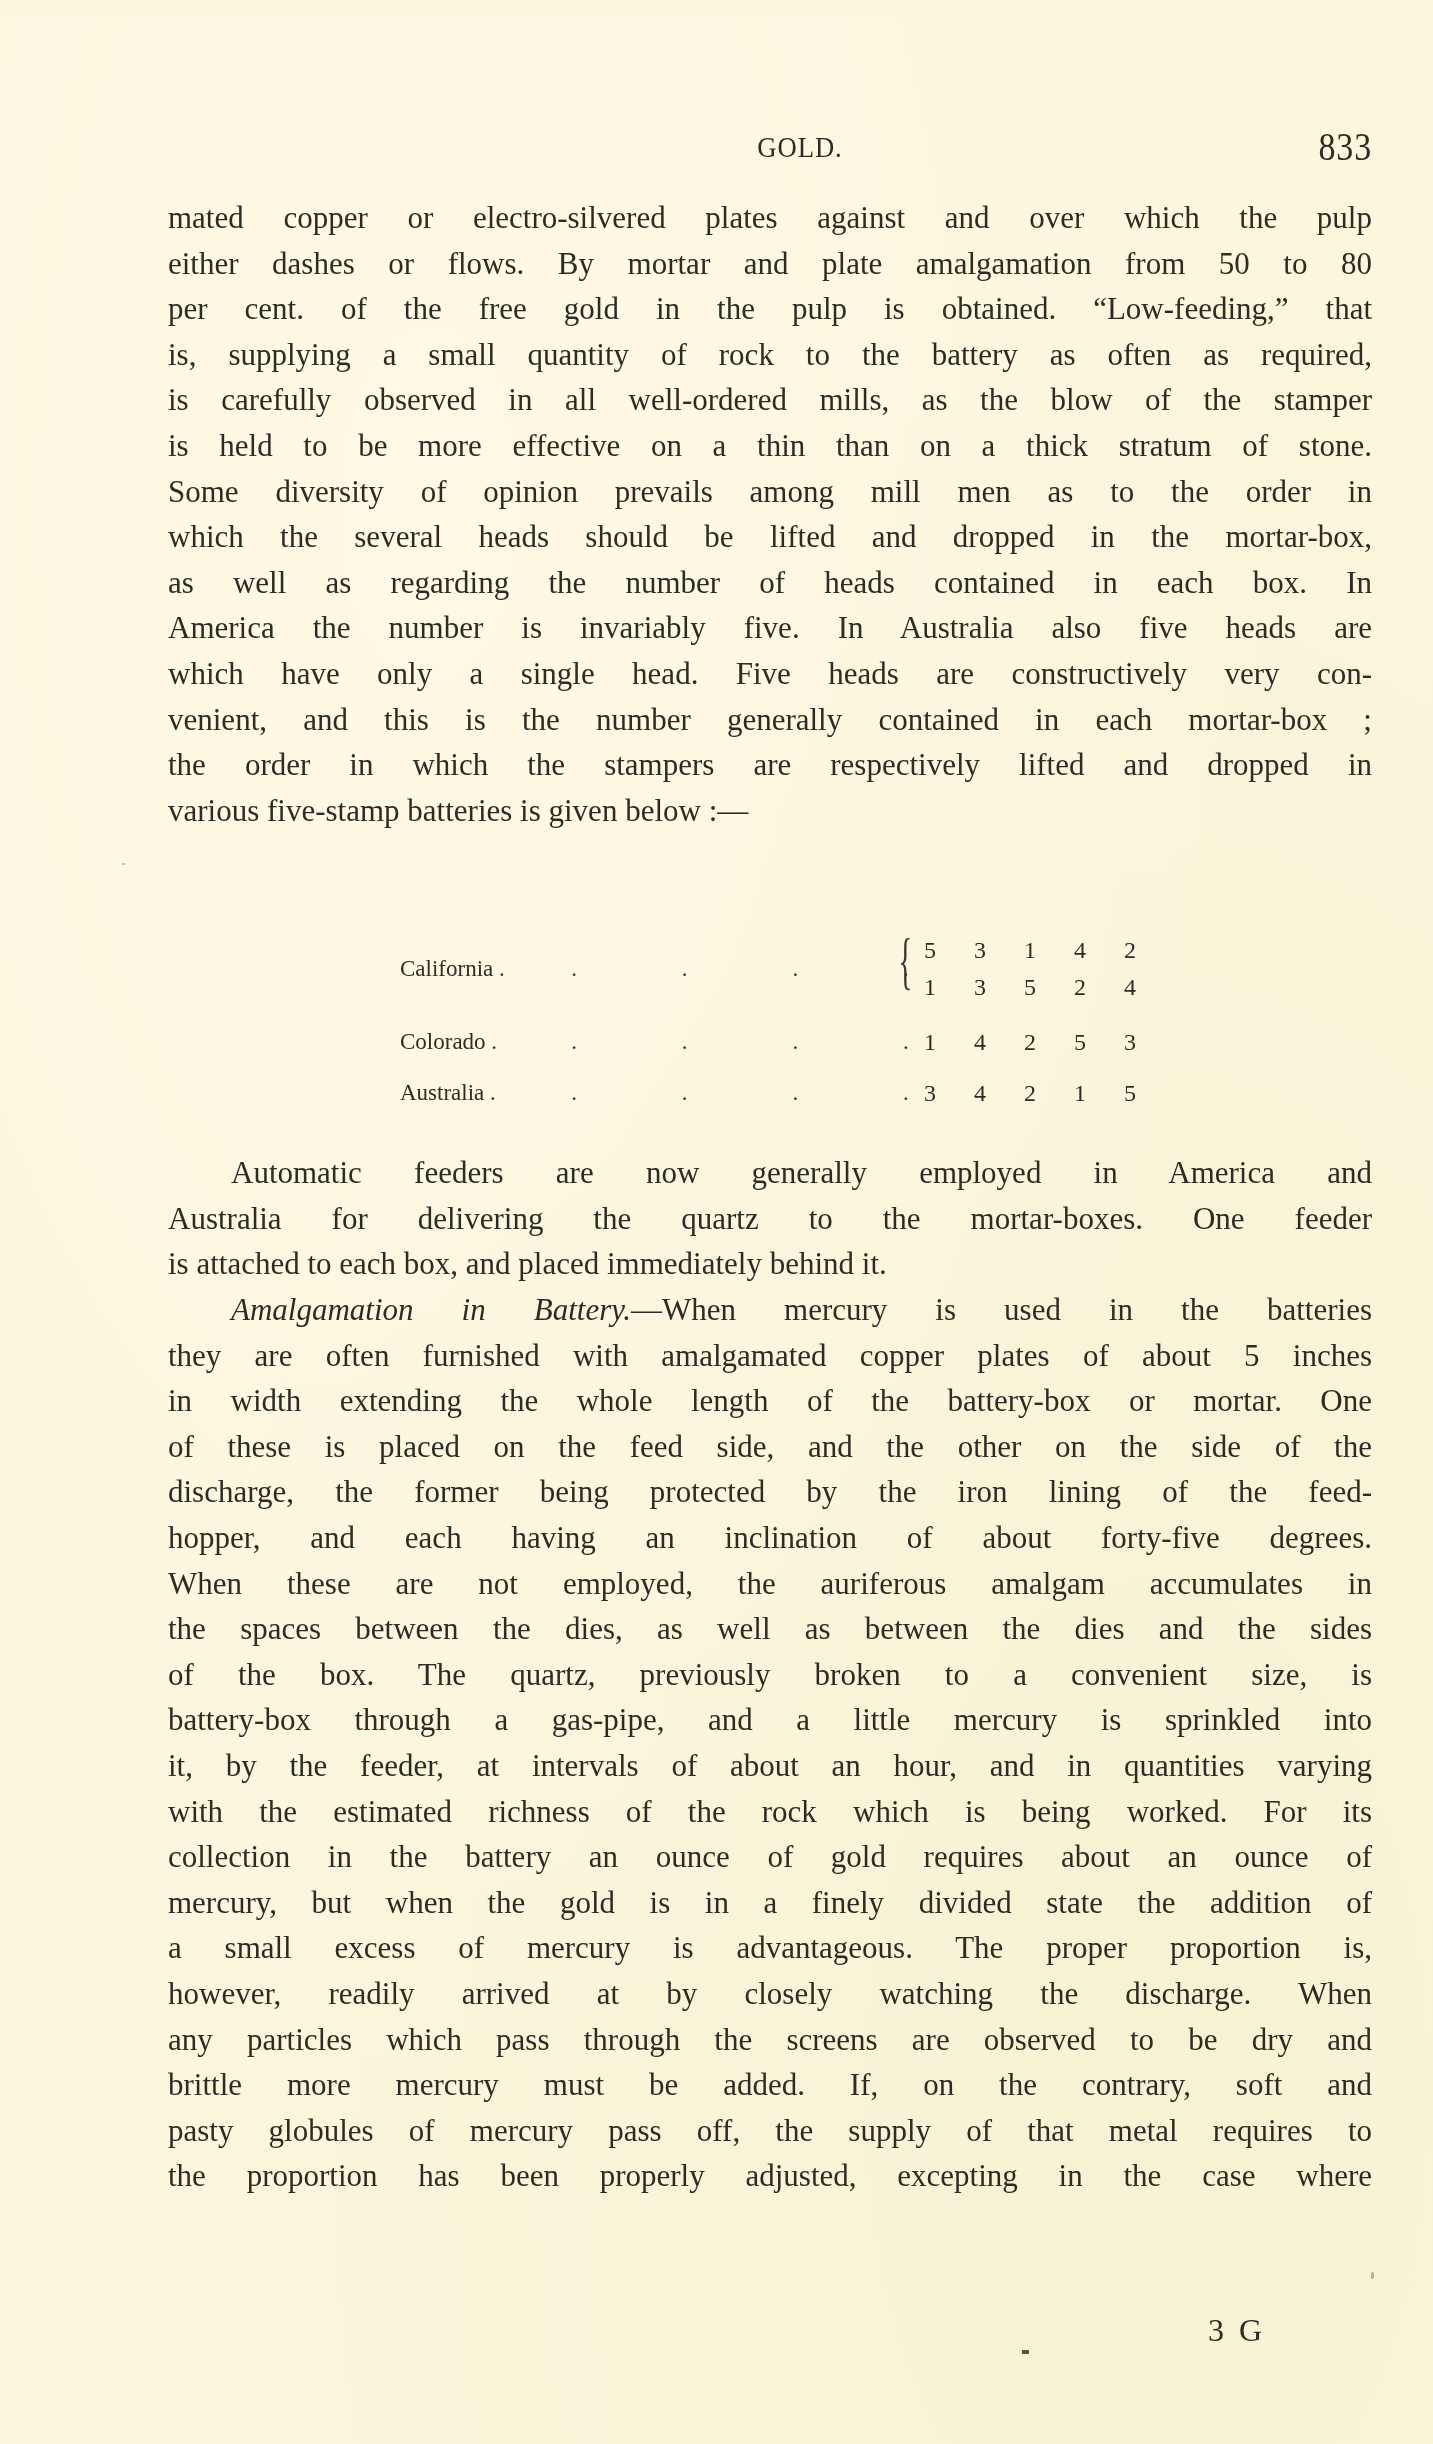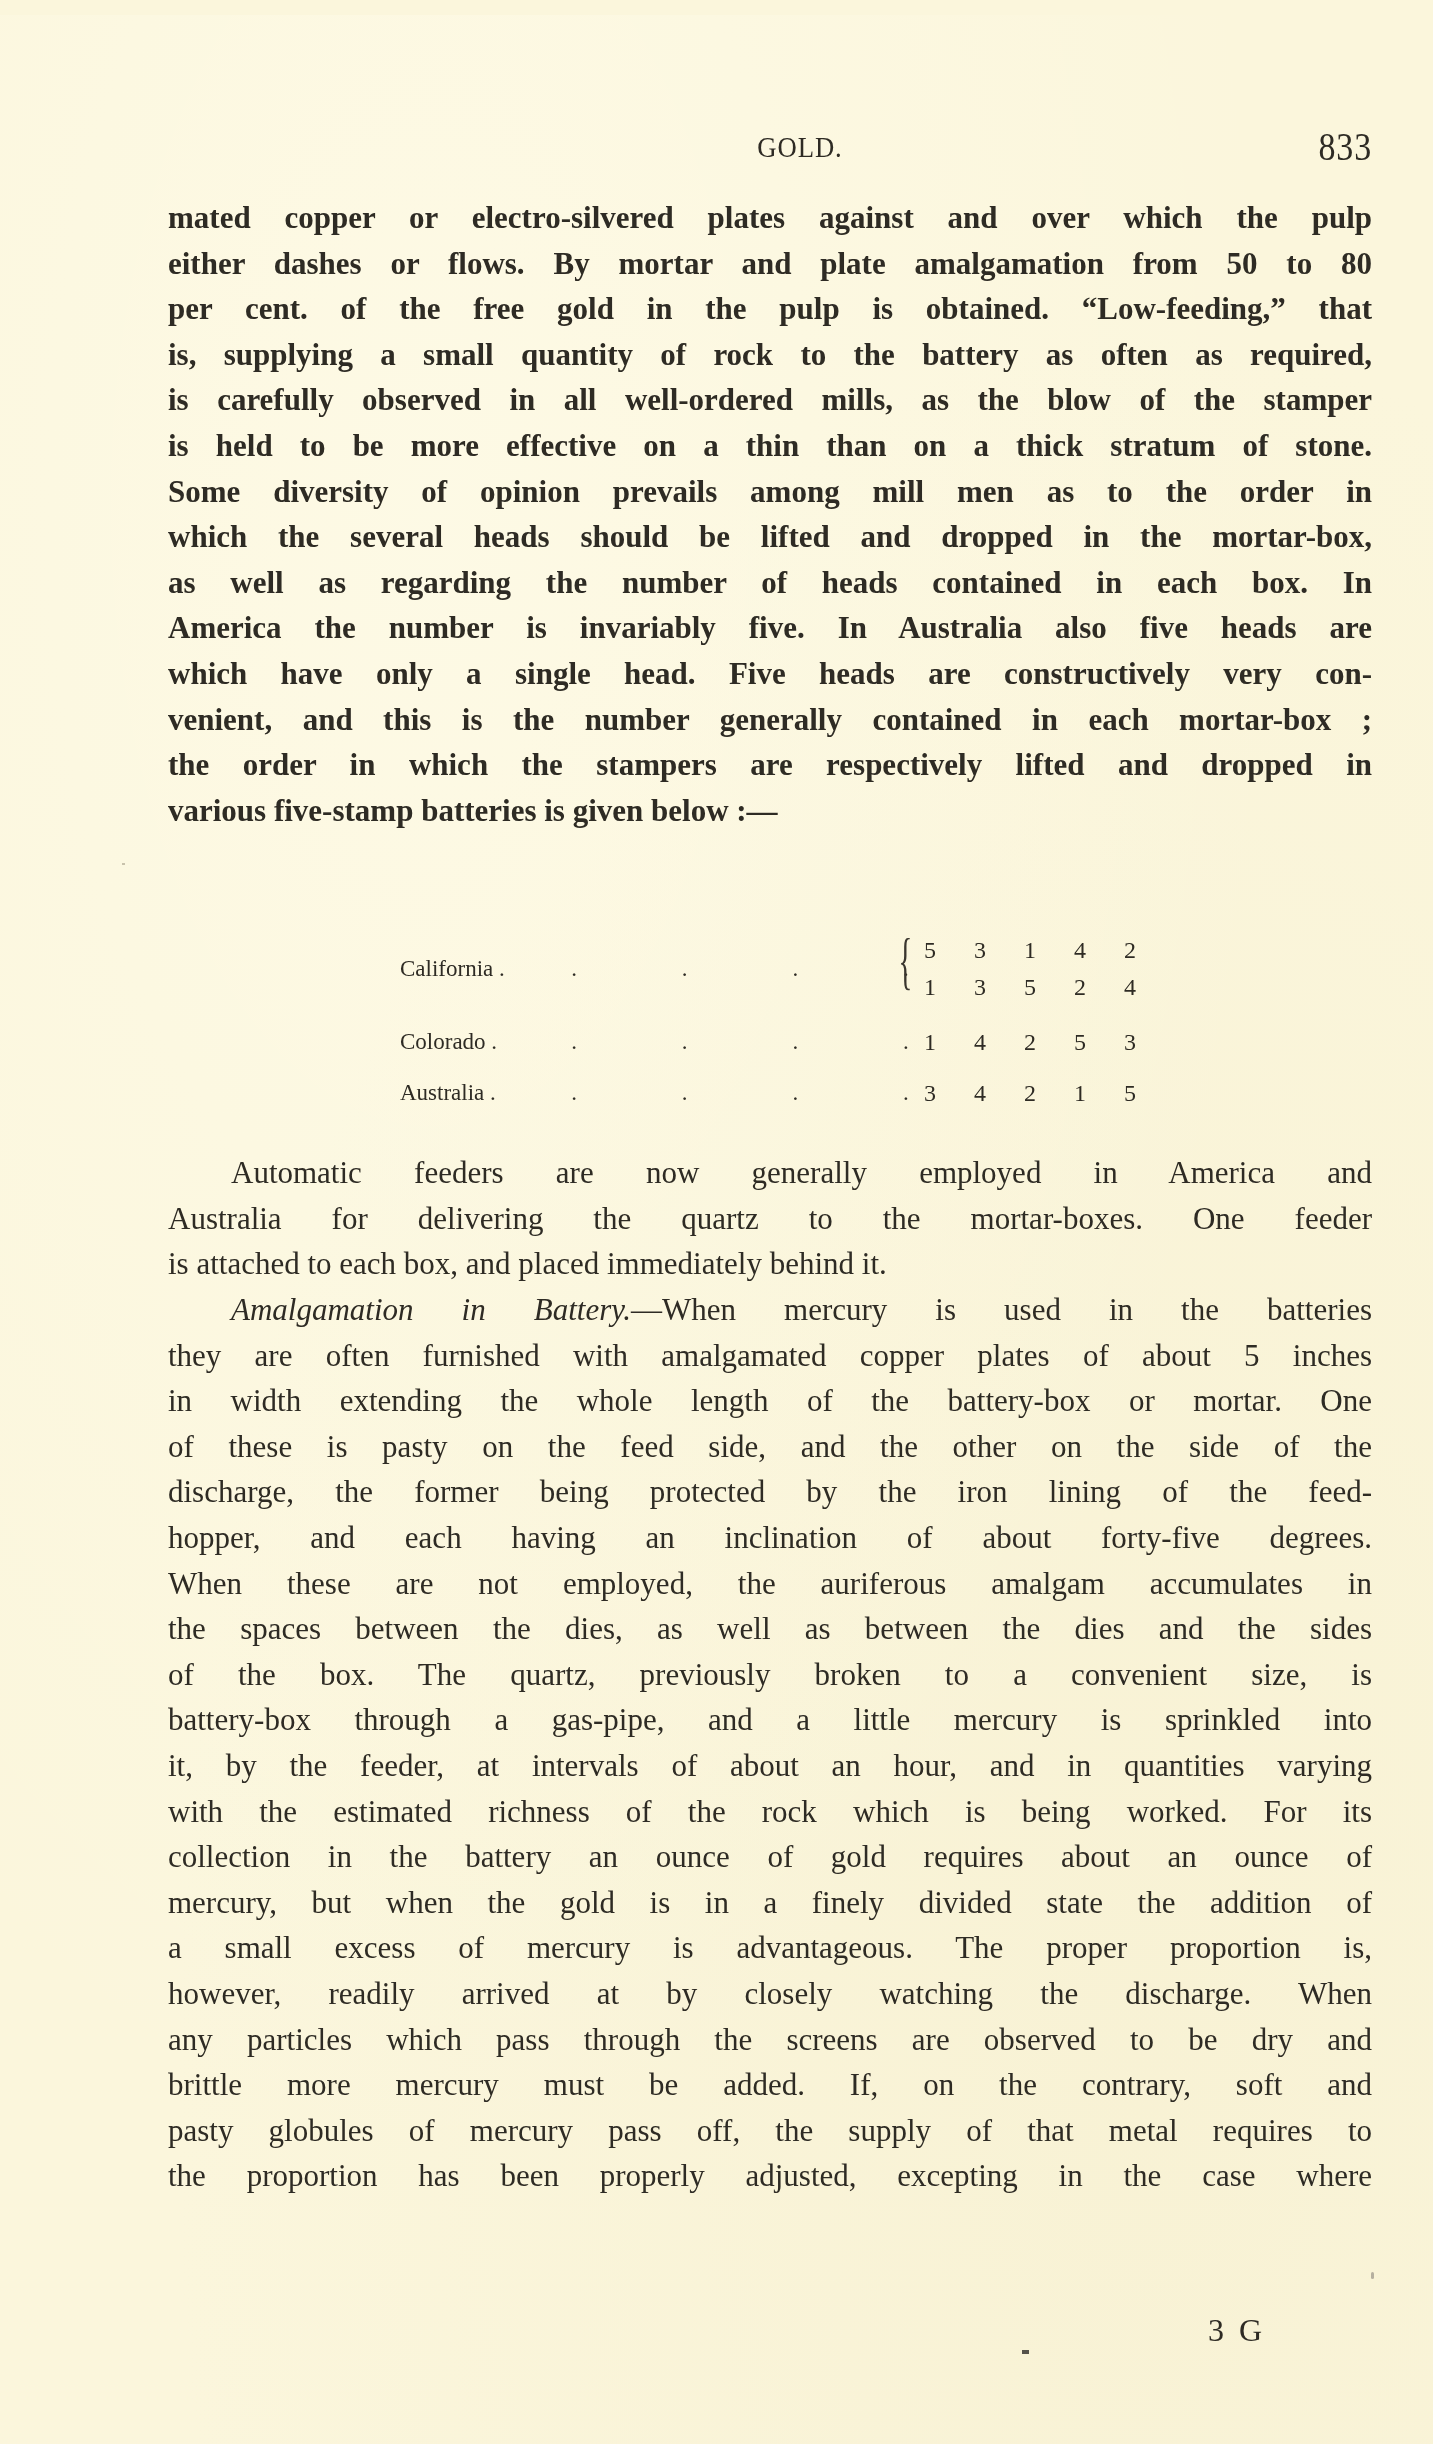--- a/index.html
+++ b/index.html
@@ -68,21 +68,21 @@
       white-space: nowrap;
       height: 45.6px;
       overflow: visible;
     }
     .text-block .line.last {
       text-align-last: left;
     }
     .text-block .line.indent {
       padding-left: 63px;
     }
-    .block-1 { top: 180px; font-weight: bold; }
+    .block-1 { top: 180px; }
     .block-2 { top: 1135px; }
     .block-3 { top: 1272px; }
     em.run-in {
       font-style: italic;
     }
 
     
     .order-table {
       position: absolute;
       left: 400px;
@@ -270,21 +270,21 @@
   <div class="text-block block-2">
     <span class="line indent">Automatic feeders are now generally employed in America and</span>
     <span class="line">Australia for delivering the quartz to the mortar-boxes.  One feeder</span>
     <span class="line last">is attached to each box, and placed immediately behind it.</span>
   </div>
 
   <div class="text-block block-3">
     <span class="line indent"><em class="run-in">Amalgamation in Battery.</em><span>—When mercury is used in the batteries</span></span>
     <span class="line">they are often furnished with amalgamated copper plates of about 5 inches</span>
     <span class="line">in width extending the whole length of the battery-box or mortar.  One</span>
-    <span class="line">of these is pasty on the feed side, and the other on the side of the</span>
+    <span class="line">of these is placed on the feed side, and the other on the side of the</span>
     <span class="line">discharge, the former being protected by the iron lining of the feed-</span>
     <span class="line">hopper, and each having an inclination of about forty-five degrees.</span>
     <span class="line">When these are not employed, the auriferous amalgam accumulates in</span>
     <span class="line">the spaces between the dies, as well as between the dies and the sides</span>
     <span class="line">of the box.  The quartz, previously broken to a convenient size, is</span>
     <span class="line">battery-box through a gas-pipe, and a little mercury is sprinkled into</span>
     <span class="line">it, by the feeder, at intervals of about an hour, and in quantities varying</span>
     <span class="line">with the estimated richness of the rock which is being worked.  For its</span>
     <span class="line">collection in the battery an ounce of gold requires about an ounce of</span>
     <span class="line">mercury, but when the gold is in a finely divided state the addition of</span>

